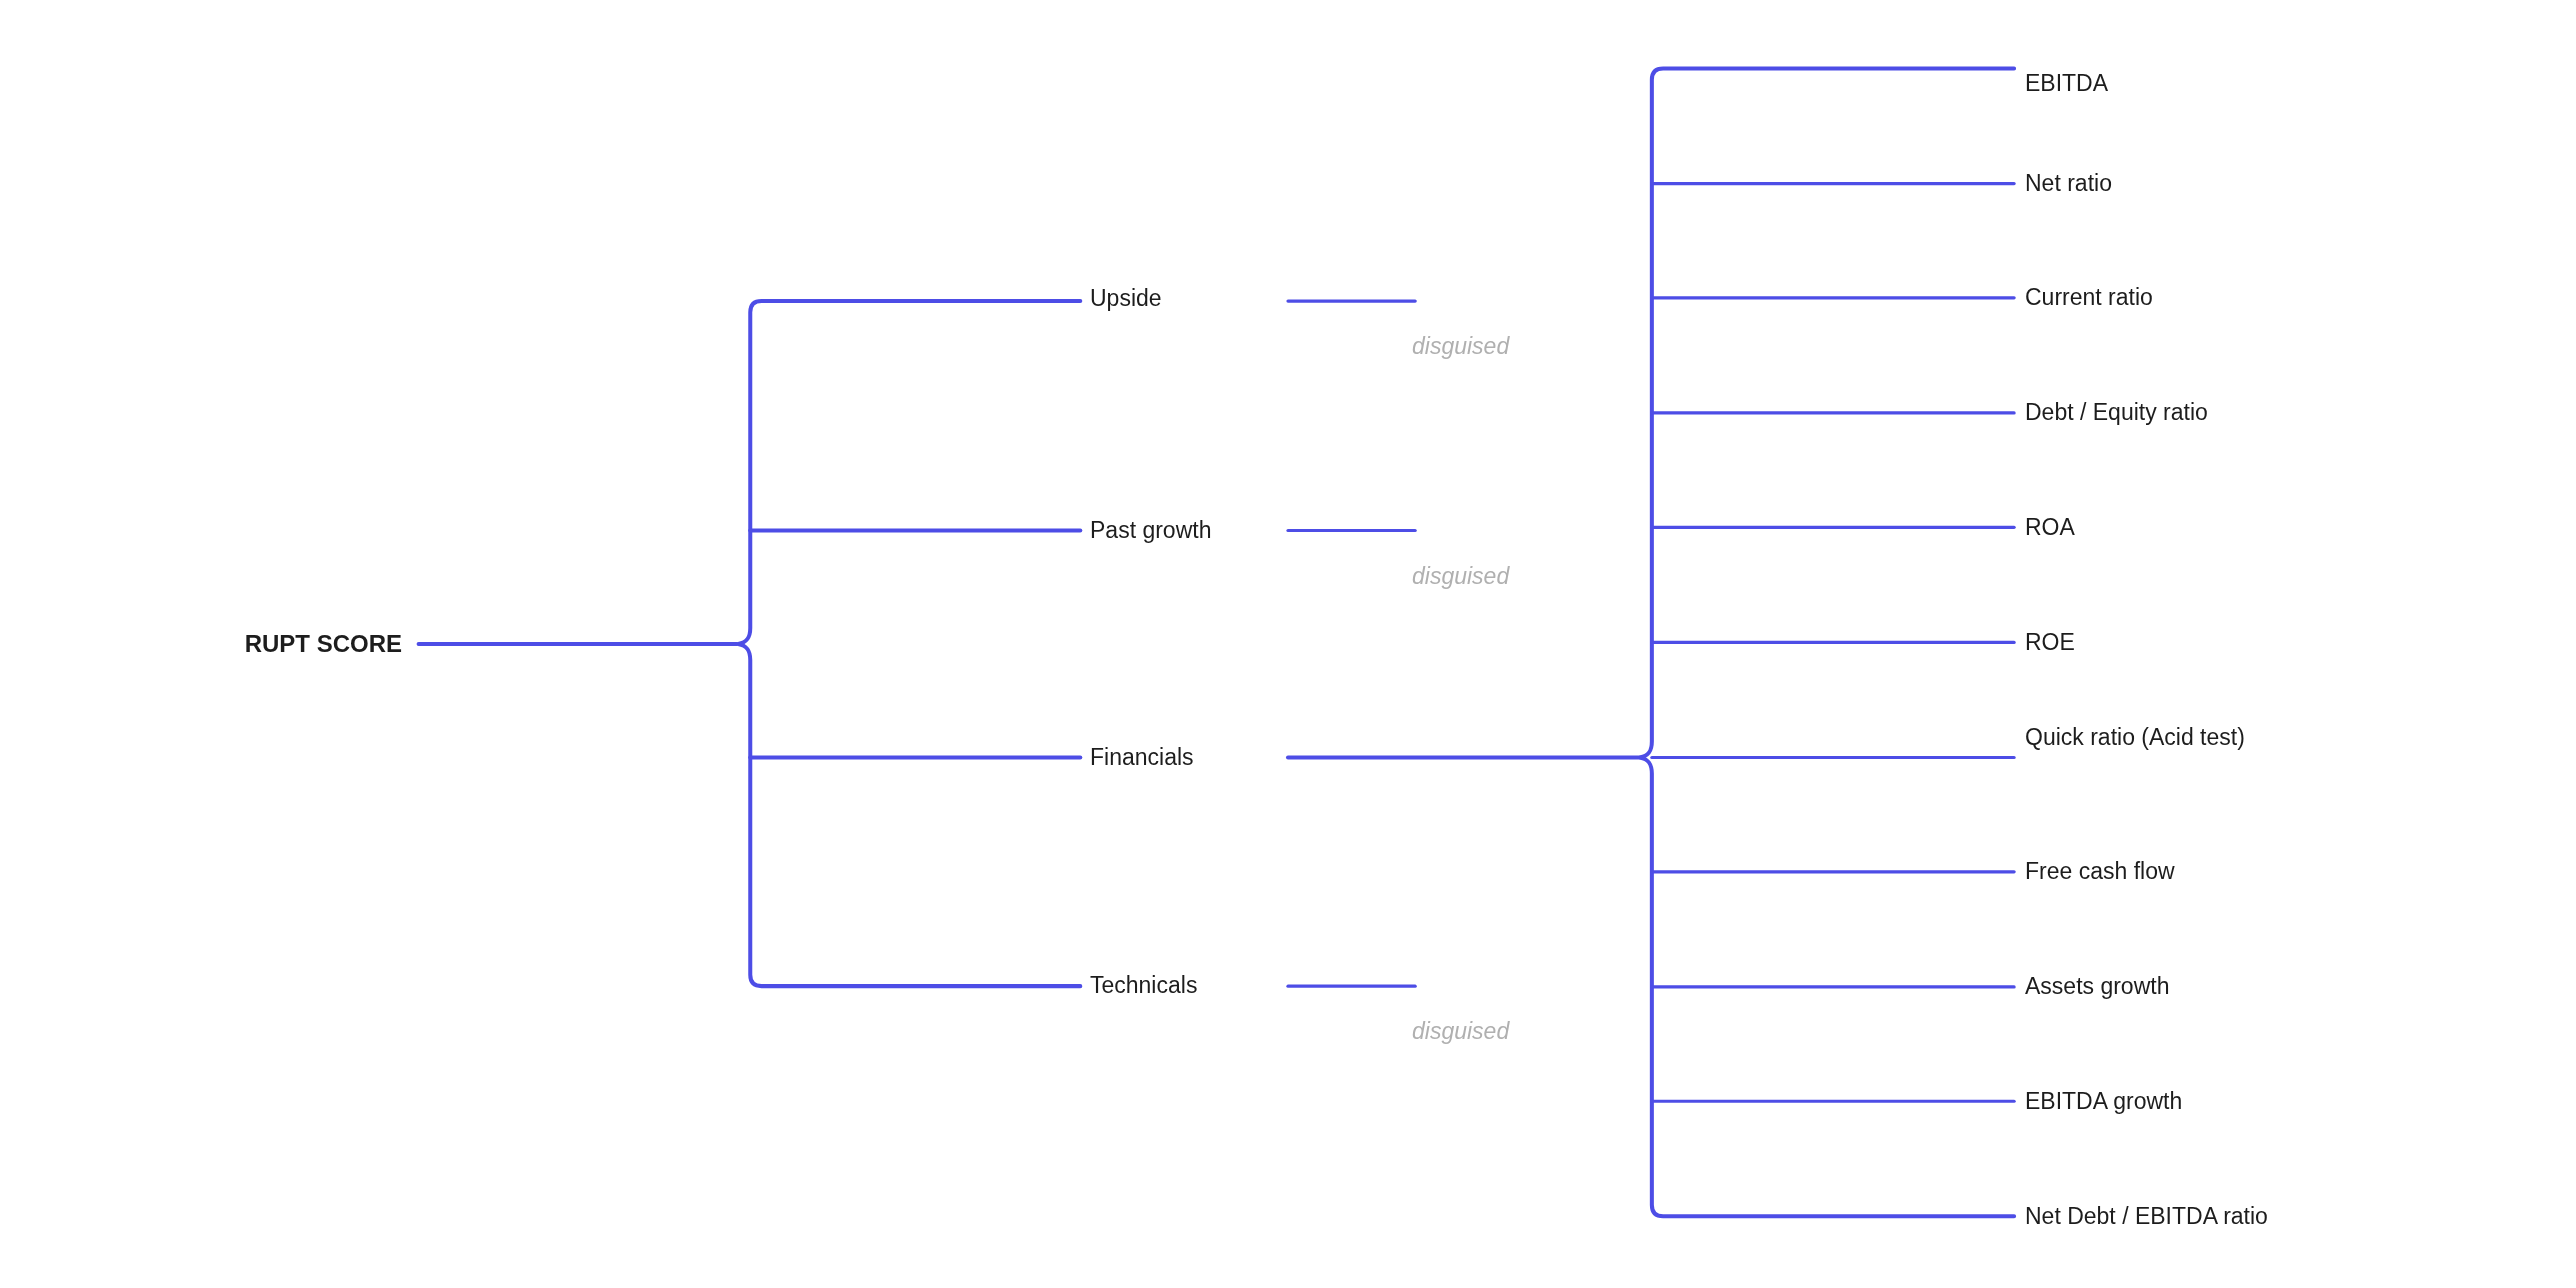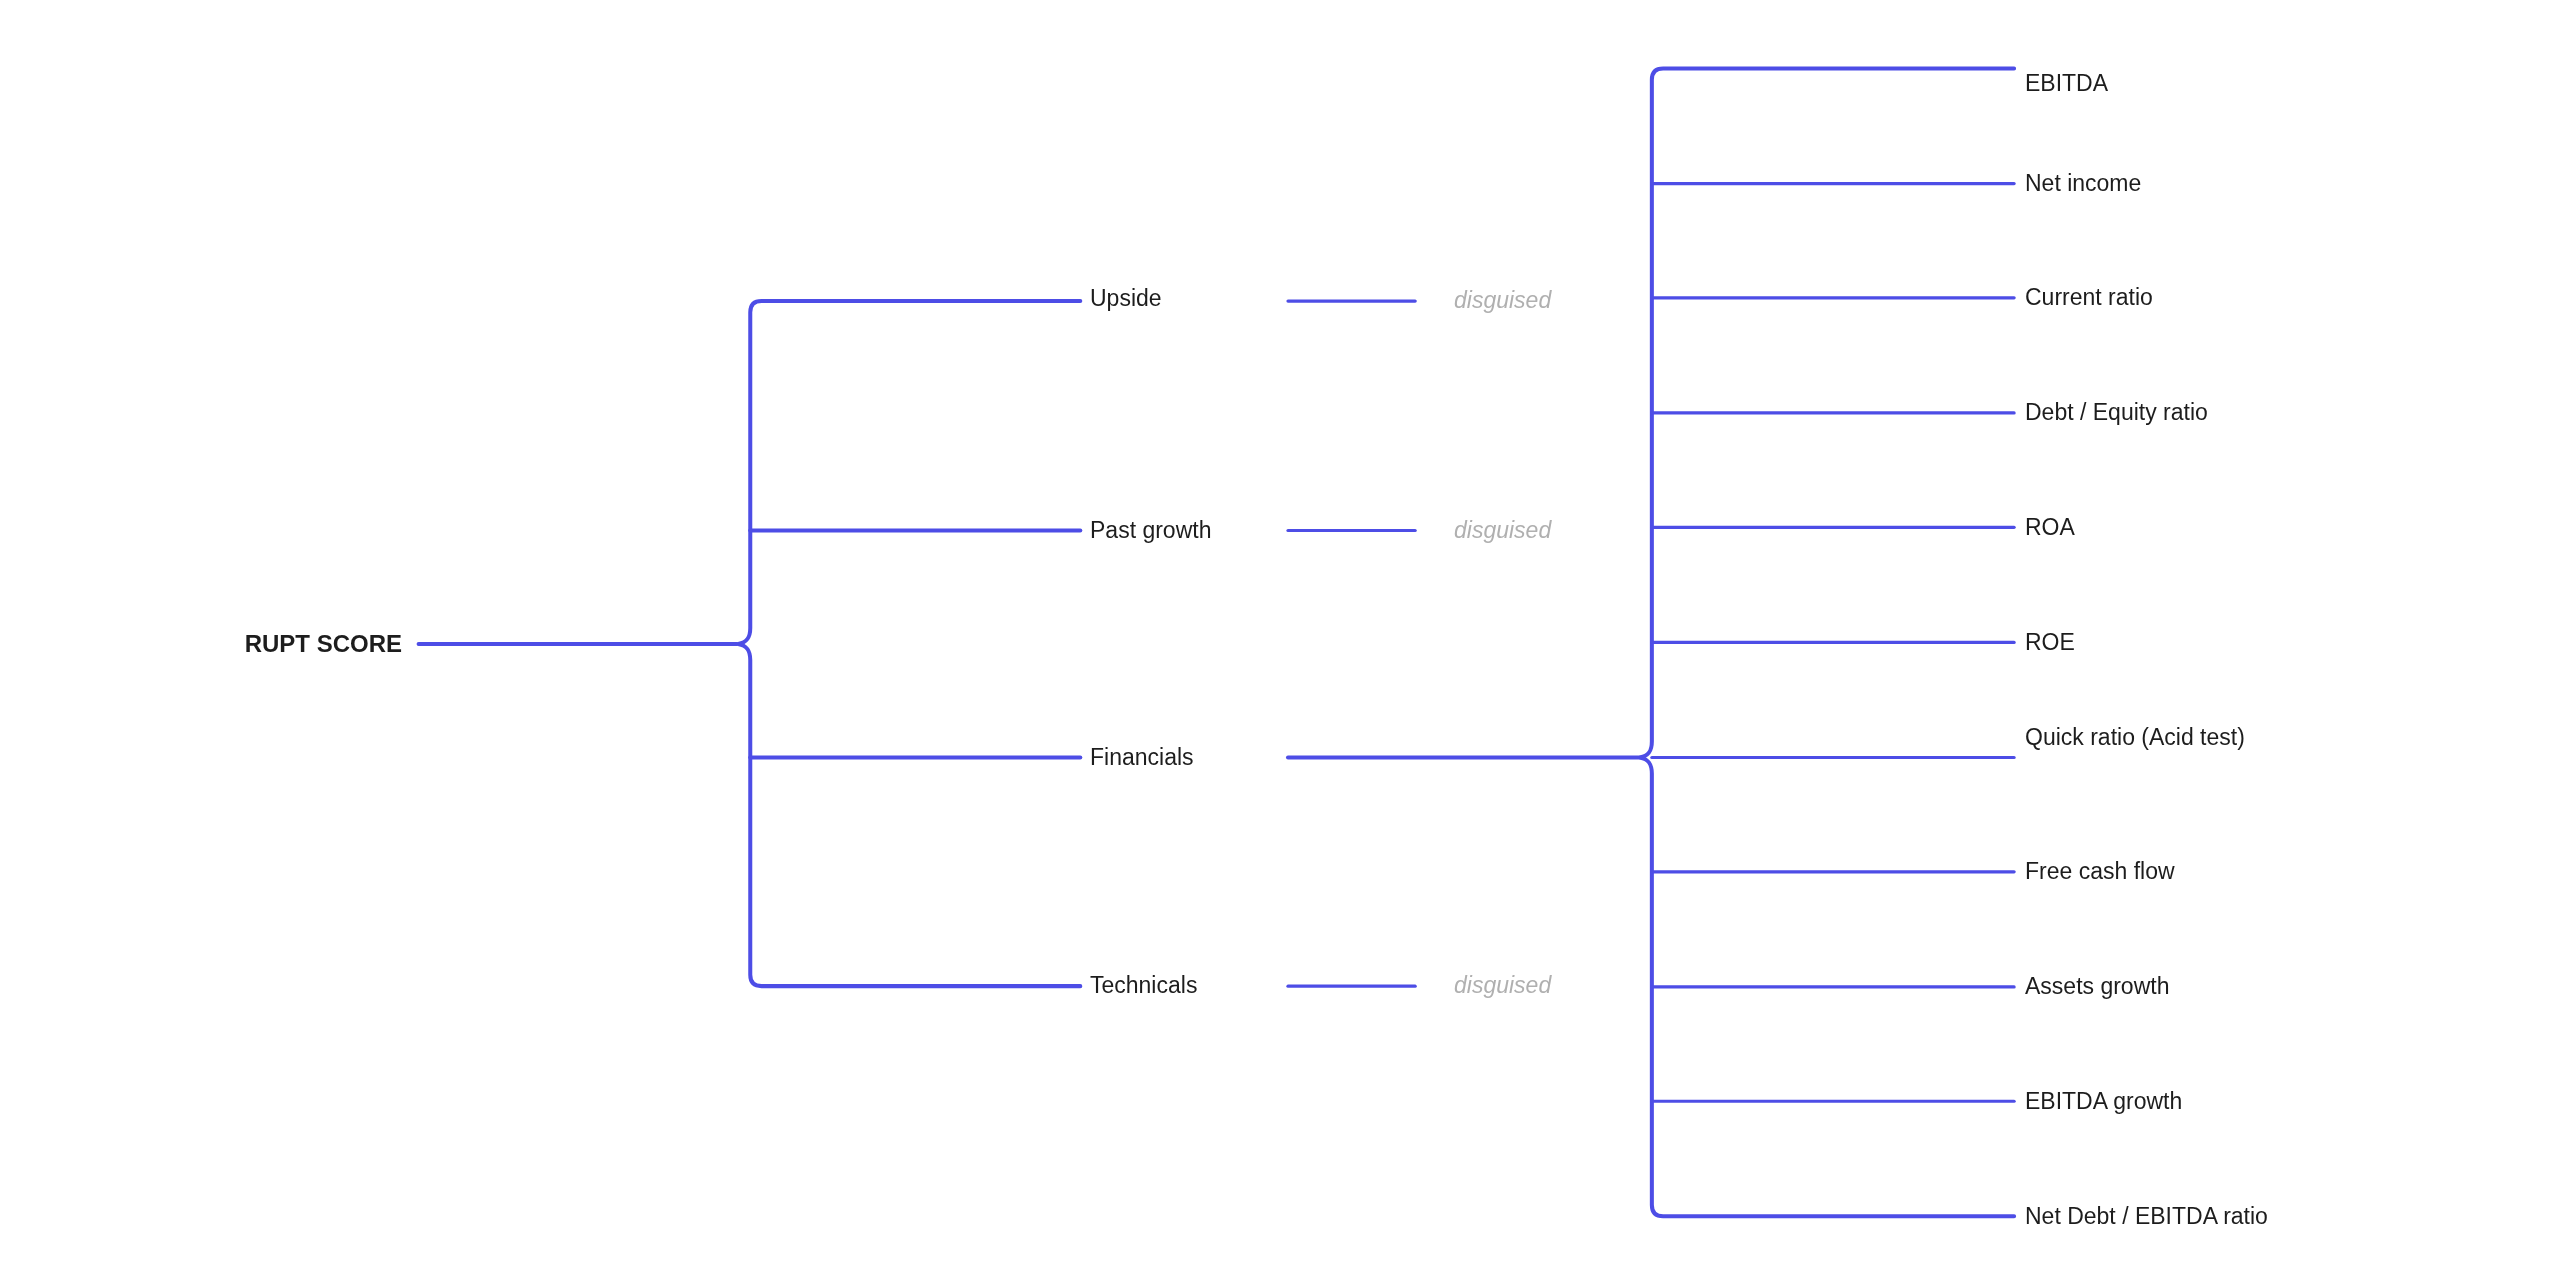--- a/index.html
+++ b/index.html
@@ -29,21 +29,21 @@
     left: 193px;
     width: 209px;
     text-align: right;
     top: 630px;
   }
   .lbl.muted {
     color: #b0b0b0;
     font-style: italic;
   }
   .mid   { left: 1090px; }
-  .ghost { left: 1454px; }
+  .ghost { left: 1412px; margin-top: 46px; }
   .leaf  { left: 2025px; }
 </style>
 </head>
 <body>
 
 <div class="canvas">
 
   <svg class="links-svg" viewBox="0 0 3200 1600" fill="none" stroke="#4d4de6" stroke-linecap="round">
 
     <path stroke-width="5" d="M 520 800 H 916"></path>
@@ -80,21 +80,21 @@
   <div class="lbl mid" style="top:285px">Upside</div>
   <div class="lbl mid" style="top:517px">Past growth</div>
   <div class="lbl mid" style="top:744px">Financials</div>
   <div class="lbl mid" style="top:972px">Technicals</div>
 
   <div class="lbl ghost muted" style="top:287px">disguised</div>
   <div class="lbl ghost muted" style="top:517px">disguised</div>
   <div class="lbl ghost muted" style="top:972px">disguised</div>
 
   <div class="lbl leaf" style="top:70px">EBITDA</div>
-  <div class="lbl leaf" style="top:170px">Net income</div>
+  <div class="lbl leaf" style="top:170px">Net ratio</div>
   <div class="lbl leaf" style="top:284px">Current ratio</div>
   <div class="lbl leaf" style="top:399px">Debt / Equity ratio</div>
   <div class="lbl leaf" style="top:514px">ROA</div>
   <div class="lbl leaf" style="top:629px">ROE</div>
   <div class="lbl leaf" style="top:724px">Quick ratio (Acid test)</div>
   <div class="lbl leaf" style="top:858px">Free cash flow</div>
   <div class="lbl leaf" style="top:973px">Assets growth</div>
   <div class="lbl leaf" style="top:1088px">EBITDA growth</div>
   <div class="lbl leaf" style="top:1203px">Net Debt / EBITDA ratio</div>
 

